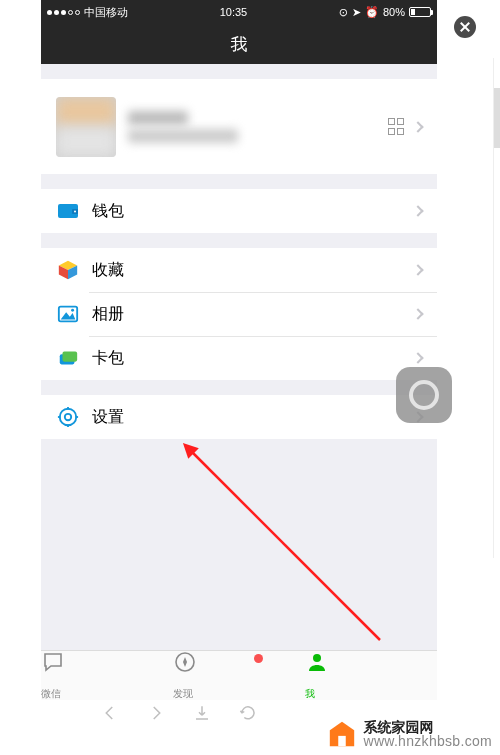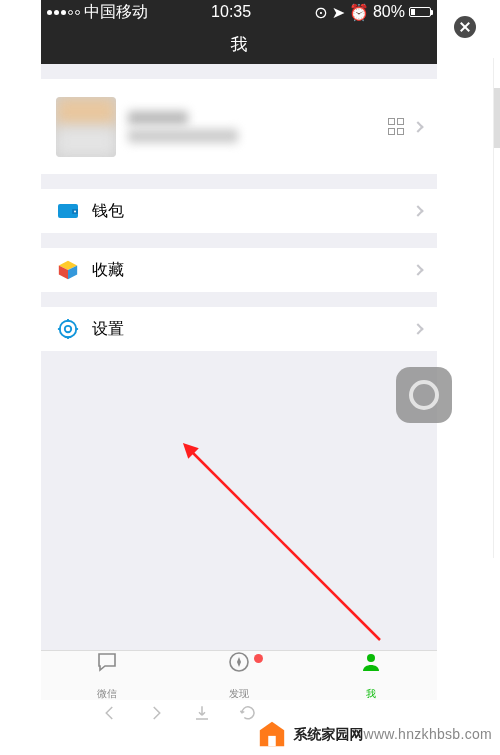--- a/index.html
+++ b/index.html
@@ -1,52 +1,52 @@
 <!DOCTYPE html>
 <html><head>
 <meta charset="utf-8">
 <style>
   *{box-sizing:border-box;margin:0;padding:0;font-family:-apple-system,"Helvetica Neue",Arial,sans-serif}
   body{width:500px;height:755px;background:#fff;position:relative;overflow:hidden}
   .outer{position:absolute;inset:0;background:#fff}
   .phone{position:absolute;left:41px;top:0;width:396px;height:700px;background:#efeff4;overflow:hidden}
-  .status{height:20px;background:#272727;color:#fff;display:flex;align-items:center;justify-content:space-between;padding:12px 6px;font-size:16px}
+  .status{height:20px;background:#272727;color:#fff;display:flex;align-items:center;justify-content:space-between;padding:12px 6px;font-size:11px}
   .status .left,.status .right{display:flex;align-items:center;gap:4px}
   .dots{display:flex;gap:2px}.dot{width:5px;height:5px;border-radius:50%;background:#fff}.dot.dim{background:transparent;border:1px solid #fff}
   .battery{display:inline-block;width:22px;height:10px;border:1px solid #fff;border-radius:2px;position:relative}
   .battery:after{content:"";position:absolute;right:-3px;top:2px;width:2px;height:5px;background:#fff;border-radius:0 1px 1px 0}
   .battery .fill{position:absolute;left:1px;top:1px;bottom:1px;width:20%;background:#fff}
   .nav{height:40px;background:#272727;color:#fff;display:flex;align-items:center;justify-content:center;font-size:17px}
   .group{background:#fff;margin-top:15px}
   .profile{height:95px;background:#fff;display:flex;align-items:center;padding:0 15px;margin-top:15px}
   .avatar{width:60px;height:60px;border-radius:4px;background:#d0d0d0;margin-right:12px;overflow:hidden}
   .avatar div{filter:blur(7px)}.av1{width:60px;height:30px;background:#e9c79e}.av2{width:60px;height:30px;background:#e4e4e4}
   .pname{flex:1}.pname .ln{height:14px;border-radius:2px;margin:4px 0;filter:blur(5px)}.pname .ln1{width:60px;background:#bbb}.pname .ln2{width:110px;background:#ccc}
   .qr{width:18px;height:18px;display:flex;flex-wrap:wrap;gap:2px;margin-right:8px}
   .qr span{width:7px;height:7px;border:1px solid #999}
   .row{height:44px;display:flex;align-items:center;padding:0 15px;font-size:16px;color:#000;position:relative}
   .row+.row:before{content:"";position:absolute;left:48px;right:0;top:0;height:1px;background:#e5e5e5}
   .icon{width:24px;height:24px;margin-right:12px;display:flex;align-items:center;justify-content:center}
   .chev{width:8px;height:8px;border-top:2px solid #c7c7cc;border-right:2px solid #c7c7cc;transform:rotate(45deg)}
   .spacer{flex:1}
   .tabbar{position:absolute;left:0;right:0;bottom:0;height:50px;background:#fafafa;border-top:1px solid #dcdcdc;display:flex}
-  .tab{flex:1;display:flex;flex-direction:column;align-items:center;justify-content:center;gap:13px;font-size:10px;color:#8a8a8a;position:relative}
+  .tab{flex:1;display:flex;flex-direction:column;justify-content:center;gap:13px;font-size:10px;color:#8a8a8a;position:relative}
   .tab.active{color:#09bb07}
   .tabicon{width:24px;height:24px;display:flex;align-items:center;justify-content:center}
   .badge{position:absolute;top:3px;right:32%;width:9px;height:9px;border-radius:50%;background:#fa5151}
   .toolbar{position:absolute;left:41px;top:698px;width:396px;height:30px;display:flex;gap:28px;padding-left:60px;align-items:center;color:#bfbfbf}
   .tbicon{width:18px;height:18px}
   .close{position:absolute;right:24px;top:16px;width:22px;height:22px;border-radius:50%;background:#4a4a4a;color:#fff;display:flex;align-items:center;justify-content:center;font-size:13px}
   .closeX{width:10px;height:10px;position:relative}.closeX:before,.closeX:after{content:"";position:absolute;left:4px;top:-1px;width:2px;height:12px;background:#fff}.closeX:before{transform:rotate(45deg)}.closeX:after{transform:rotate(-45deg)}
   .assist{position:absolute;right:48px;top:367px;width:56px;height:56px;border-radius:14px;background:rgba(140,140,140,.8);display:flex;align-items:center;justify-content:center}
   .assist .ring{width:30px;height:30px;border-radius:50%;border:4px solid rgba(255,255,255,.7)}
   .arrow{position:absolute;pointer-events:none}
   .logo{position:absolute;right:8px;bottom:6px;display:flex;align-items:center;gap:6px}
   .logo-mark{width:30px;height:30px}
-  .logo-txt{display:flex;line-height:1}
+  .logo-txt{display:flex;flex-direction:column;line-height:1}
   .logo-txt .cn{font-size:14px;font-weight:700;color:#222}
   .logo-txt .en{font-size:14px;color:#888;letter-spacing:.3px}
   .sidecut{position:absolute;right:0;top:58px;width:7px;height:500px;background:#fff;border-left:1px solid #eee}
   .sidecut .bar{height:60px;margin-top:30px;background:#ddd}
 </style>
 </head>
 <body>
 
 <div class="outer">
 
@@ -118,20 +118,43 @@
           <svg viewBox="0 0 24 24" width="22" height="22">
               <polygon points="12,2 22,7 12,12 2,7" fill="#ffcb2b"></polygon>
               <polygon points="2,7 12,12 12,22 2,17" fill="#e74c3c"></polygon>
               <polygon points="22,7 12,12 12,22 22,17" fill="#3498db"></polygon>
             </svg>
         </span>
         <span>收藏</span>
         <span class="spacer"></span>
           <span class="chev"></span>
       </div>
+      <div class="row">
+        <span class="icon">
+          <svg viewBox="0 0 24 24" width="22" height="22">
+              <rect x="2" y="4" width="20" height="16" rx="2" fill="none" stroke="#1296db" stroke-width="2"></rect>
+              <polygon points="4,18 10,10 14,15 17,11 20,18" fill="#1296db"></polygon>
+              <circle cx="17" cy="8" r="1.6" fill="#1296db"></circle>
+            </svg>
+        </span>
+        <span>相册</span>
+        <span class="spacer"></span>
+          <span class="chev"></span>
+      </div>
+      <div class="row">
+        <span class="icon">
+          <svg viewBox="0 0 24 24" width="22" height="22">
+              <rect x="3" y="8" width="16" height="11" rx="2" fill="#1296db"></rect>
+              <rect x="6" y="5" width="16" height="11" rx="2" fill="#59c24f"></rect>
+            </svg>
+        </span>
+        <span>卡包</span>
+        <span class="spacer"></span>
+          <span class="chev"></span>
+      </div>
     </div>
 
     <div class="group">
       <div class="row">
         <span class="icon">
           <svg viewBox="0 0 24 24" width="22" height="22">
               <circle cx="12" cy="12" r="9" fill="none" stroke="#1296db" stroke-width="2"></circle>
               <circle cx="12" cy="12" r="3.5" fill="none" stroke="#1296db" stroke-width="2"></circle>
               <g stroke="#1296db" stroke-width="2">
                 <line x1="12" y1="1" x2="12" y2="4"></line>

